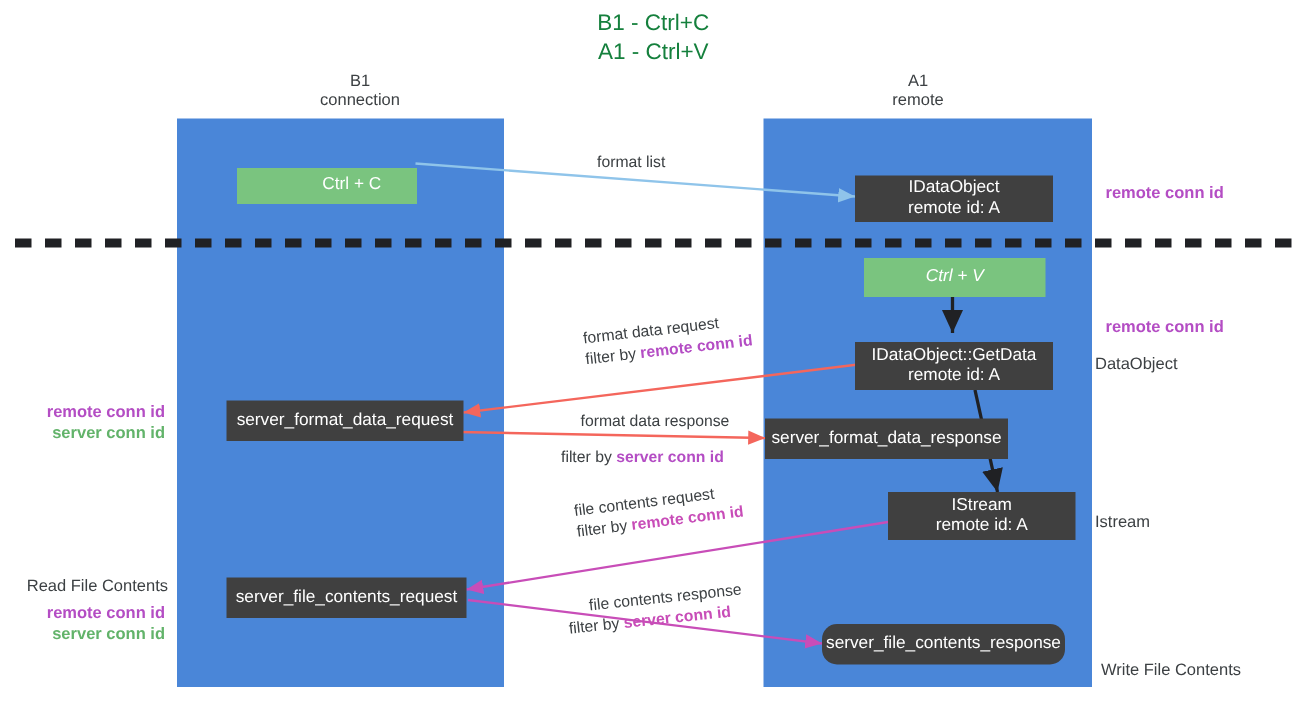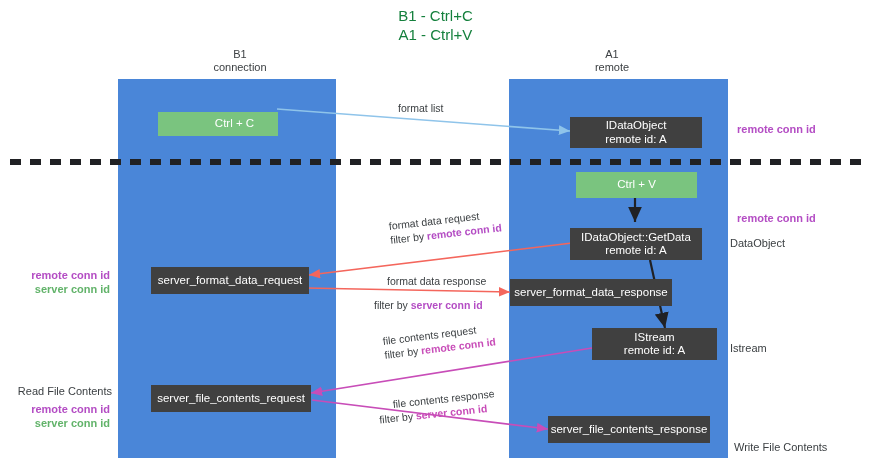--- a/index.html
+++ b/index.html
@@ -109,31 +109,31 @@
 
   <div class="box green" style="left:158px;top:112px;width:120px;height:24px;padding-left:33px;">Ctrl + C</div>
 
   <div class="box orange" style="left:151px;top:267px;width:158px;height:27px;">server_format_data_request</div>
 
   <div class="box orange" style="left:151px;top:385px;width:160px;height:27px;">server_file_contents_request</div>
 
   <div class="box orange" style="left:570px;top:117px;width:132px;height:31px;">IDataObject
 remote id: A</div>
 
-  <div class="box green" style="left:576px;top:172px;width:121px;height:26px;">Ctrl + V</div>
+  <div class="box green" style="left:576px;top:172px;width:121px;height:26px;font-style:italic;">Ctrl + V</div>
 
   <div class="box orange" style="left:570px;top:228px;width:132px;height:32px;">IDataObject::GetData
 remote id: A</div>
 
   <div class="box orange" style="left:510px;top:279px;width:162px;height:27px;">server_format_data_response</div>
 
   <div class="box orange" style="left:592px;top:328px;width:125px;height:32px;">IStream
 remote id: A</div>
 
-  <div class="box orange" style="left:548px;top:416px;width:162px;height:27px;">server_file_contents_response</div>
+  <div class="box orange" style="left:548px;top:416px;width:162px;height:27px;border-radius:10px;">server_file_contents_response</div>
 
   <div class="note purple right" style="left:737px;top:122px;">remote conn id</div>
 
   <div class="note purple right" style="left:737px;top:211px;">remote conn id</div>
 
   <div class="note plain right" style="left:730px;top:236px;">DataObject</div>
 
   <div class="note plain right" style="left:730px;top:341px;">Istream</div>
 
   <div class="note plain right" style="left:734px;top:440px;text-align:center;">Write File Contents</div>

